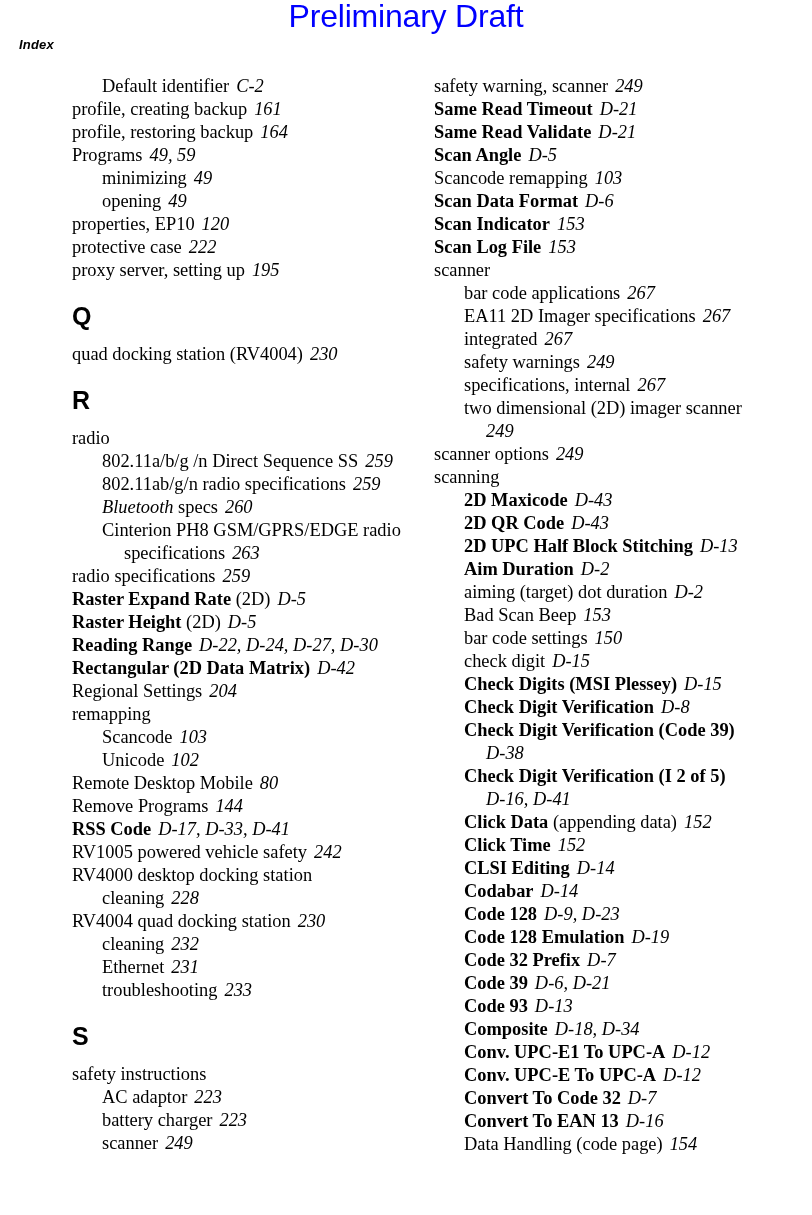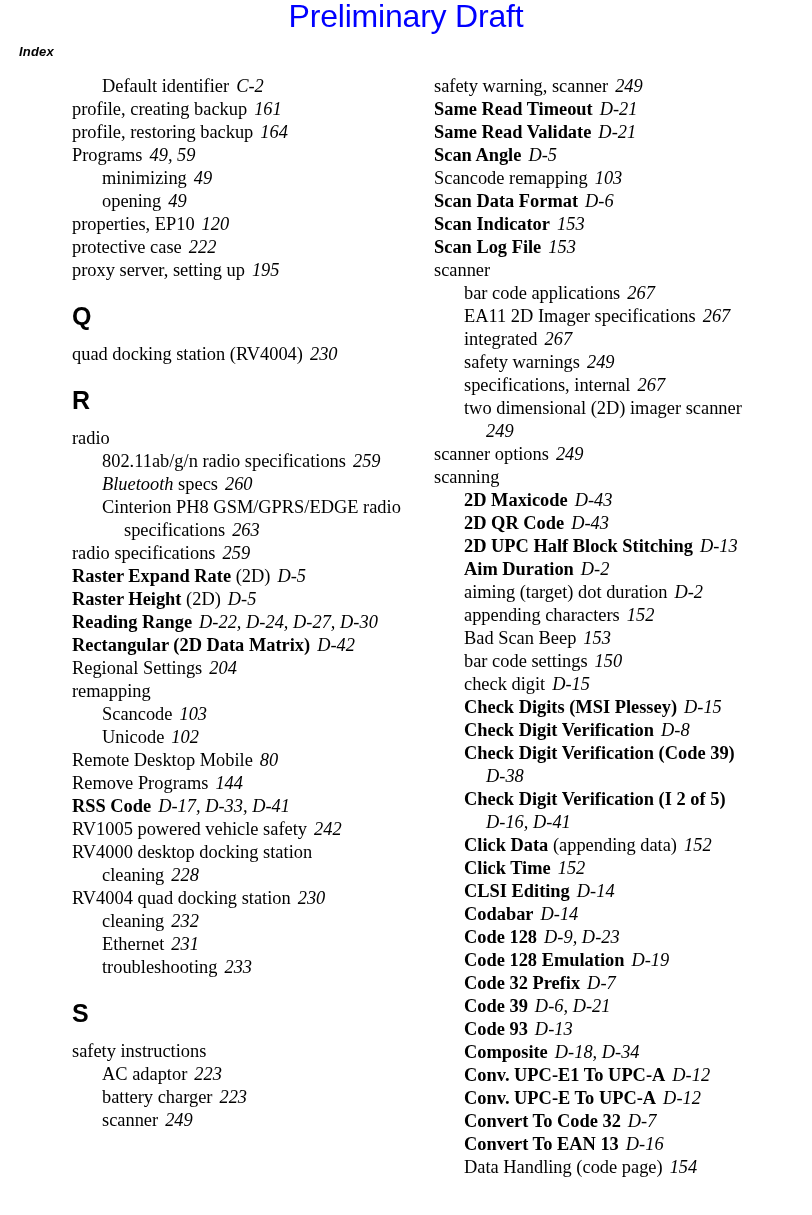--- a/index.html
+++ b/index.html
@@ -27,21 +27,21 @@
     font-size: 32px;
     font-weight: 400;
     letter-spacing: -0.2px;
     color: #0000ff;
     white-space: nowrap;
   }
 
   
   #running-head {
     position: absolute;
-    top: 44px;
+    top: 37px;
     left: 19px;
     font-family: "Liberation Sans", "DejaVu Sans", sans-serif;
     font-size: 13px;
     font-weight: bold;
     font-style: italic;
     letter-spacing: 0.2px;
   }
 
   
   #index-body {
@@ -127,20 +127,21 @@
       <div class="index-entry lvl0"><span class="entry-term">protective case</span><span class="pg-gap"></span><span class="entry-pages">222</span></div>
       <div class="index-entry lvl0"><span class="entry-term">proxy server, setting up</span><span class="pg-gap"></span><span class="entry-pages">195</span></div>
       <div class="spacer-before"></div>
       <div class="section-letter">Q</div>
       <div class="spacer-after"></div>
       <div class="index-entry lvl0"><span class="entry-term">quad docking station (RV4004)</span><span class="pg-gap"></span><span class="entry-pages">230</span></div>
       <div class="spacer-before"></div>
       <div class="section-letter">R</div>
       <div class="spacer-after"></div>
       <div class="index-entry lvl0"><span class="entry-term">radio</span></div>
+      <div class="index-entry lvl1"><span class="entry-term">802.11a/b/g /n Direct Sequence SS</span><span class="pg-gap"></span><span class="entry-pages">259</span></div>
       <div class="index-entry lvl1"><span class="entry-term">802.11ab/g/n radio specifications</span><span class="pg-gap"></span><span class="entry-pages">259</span></div>
       <div class="index-entry lvl1"><span class="entry-term italic">Bluetooth</span><span class="entry-term plain"> specs</span><span class="pg-gap"></span><span class="entry-pages">260</span></div>
       <div class="index-entry lvl1"><span class="entry-term">Cinterion PH8 GSM/GPRS/EDGE radio specifications</span><span class="pg-gap"></span><span class="entry-pages">263</span></div>
       <div class="index-entry lvl0"><span class="entry-term">radio specifications</span><span class="pg-gap"></span><span class="entry-pages">259</span></div>
       <div class="index-entry lvl0 bold"><span class="entry-term">Raster Expand Rate</span><span class="entry-term plain"> (2D)</span><span class="pg-gap"></span><span class="entry-pages">D-5</span></div>
       <div class="index-entry lvl0 bold"><span class="entry-term">Raster Height</span><span class="entry-term plain"> (2D)</span><span class="pg-gap"></span><span class="entry-pages">D-5</span></div>
       <div class="index-entry lvl0 bold"><span class="entry-term">Reading Range</span><span class="pg-gap"></span><span class="entry-pages">D-22, D-24, D-27, D-30</span></div>
       <div class="index-entry lvl0 bold"><span class="entry-term">Rectangular (2D Data Matrix)</span><span class="pg-gap"></span><span class="entry-pages">D-42</span></div>
       <div class="index-entry lvl0"><span class="entry-term">Regional Settings</span><span class="pg-gap"></span><span class="entry-pages">204</span></div>
       <div class="index-entry lvl0"><span class="entry-term">remapping</span></div>
@@ -180,21 +181,20 @@
       <div class="index-entry lvl1"><span class="entry-term">safety warnings</span><span class="pg-gap"></span><span class="entry-pages">249</span></div>
       <div class="index-entry lvl1"><span class="entry-term">specifications, internal</span><span class="pg-gap"></span><span class="entry-pages">267</span></div>
       <div class="index-entry lvl1"><span class="entry-term">two dimensional (2D) imager scanner</span><span class="pg-gap"></span><span class="entry-pages">249</span></div>
       <div class="index-entry lvl0"><span class="entry-term">scanner options</span><span class="pg-gap"></span><span class="entry-pages">249</span></div>
       <div class="index-entry lvl0"><span class="entry-term">scanning</span></div>
       <div class="index-entry lvl1 bold"><span class="entry-term">2D Maxicode</span><span class="pg-gap"></span><span class="entry-pages">D-43</span></div>
       <div class="index-entry lvl1 bold"><span class="entry-term">2D QR Code</span><span class="pg-gap"></span><span class="entry-pages">D-43</span></div>
       <div class="index-entry lvl1 bold"><span class="entry-term">2D UPC Half Block Stitching</span><span class="pg-gap"></span><span class="entry-pages">D-13</span></div>
       <div class="index-entry lvl1 bold"><span class="entry-term">Aim Duration</span><span class="pg-gap"></span><span class="entry-pages">D-2</span></div>
       <div class="index-entry lvl1"><span class="entry-term">aiming (target) dot duration</span><span class="pg-gap"></span><span class="entry-pages">D-2</span></div>
-      <div class="index-entry lvl1"><span class="entry-term">appending characters</span><span class="pg-gap"></span><span class="entry-pages">152</span></div>
       <div class="index-entry lvl1"><span class="entry-term">Bad Scan Beep</span><span class="pg-gap"></span><span class="entry-pages">153</span></div>
       <div class="index-entry lvl1"><span class="entry-term">bar code settings</span><span class="pg-gap"></span><span class="entry-pages">150</span></div>
       <div class="index-entry lvl1"><span class="entry-term">check digit</span><span class="pg-gap"></span><span class="entry-pages">D-15</span></div>
       <div class="index-entry lvl1 bold"><span class="entry-term">Check Digits (MSI Plessey)</span><span class="pg-gap"></span><span class="entry-pages">D-15</span></div>
       <div class="index-entry lvl1 bold"><span class="entry-term">Check Digit Verification</span><span class="pg-gap"></span><span class="entry-pages">D-8</span></div>
       <div class="index-entry lvl1 bold"><span class="entry-term">Check Digit Verification (Code 39)</span><span class="pg-gap"></span><span class="entry-pages">D-38</span></div>
       <div class="index-entry lvl1 bold"><span class="entry-term">Check Digit Verification (I 2 of 5)</span><span class="pg-gap"></span><span class="entry-pages">D-16, D-41</span></div>
       <div class="index-entry lvl1 bold"><span class="entry-term">Click Data</span><span class="entry-term plain"> (appending data)</span><span class="pg-gap"></span><span class="entry-pages">152</span></div>
       <div class="index-entry lvl1 bold"><span class="entry-term">Click Time</span><span class="pg-gap"></span><span class="entry-pages">152</span></div>
       <div class="index-entry lvl1 bold"><span class="entry-term">CLSI Editing</span><span class="pg-gap"></span><span class="entry-pages">D-14</span></div>

